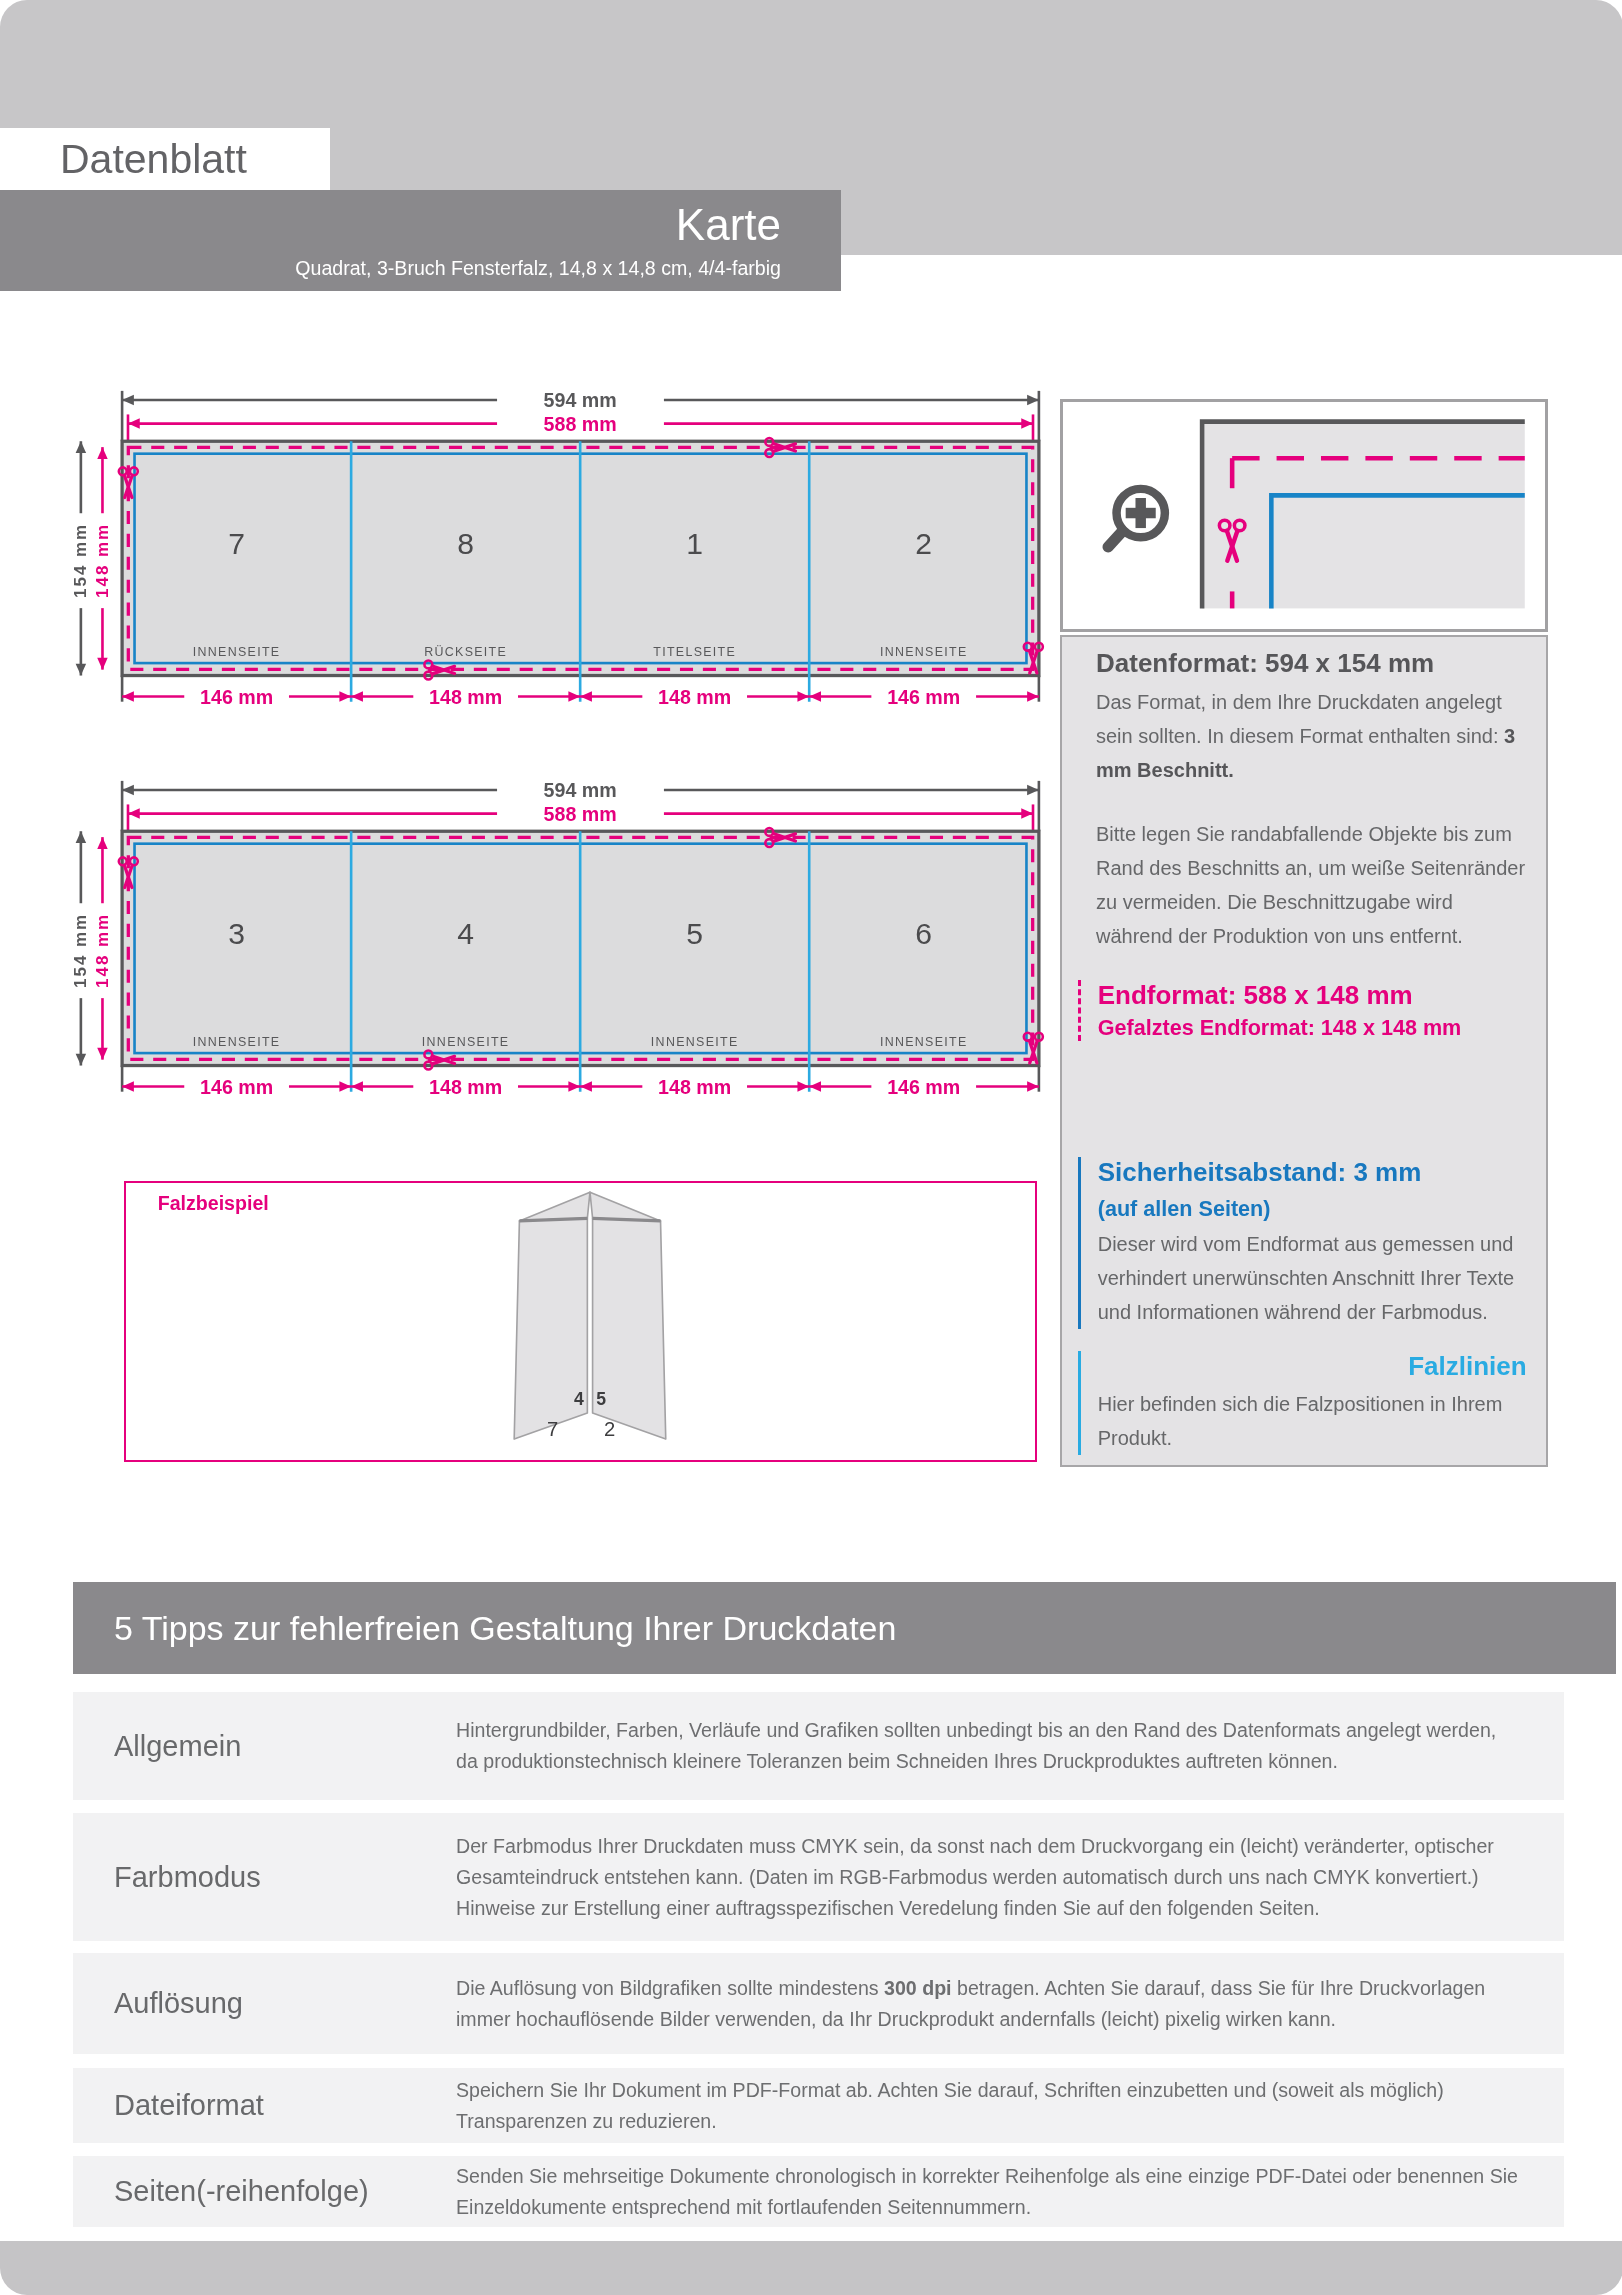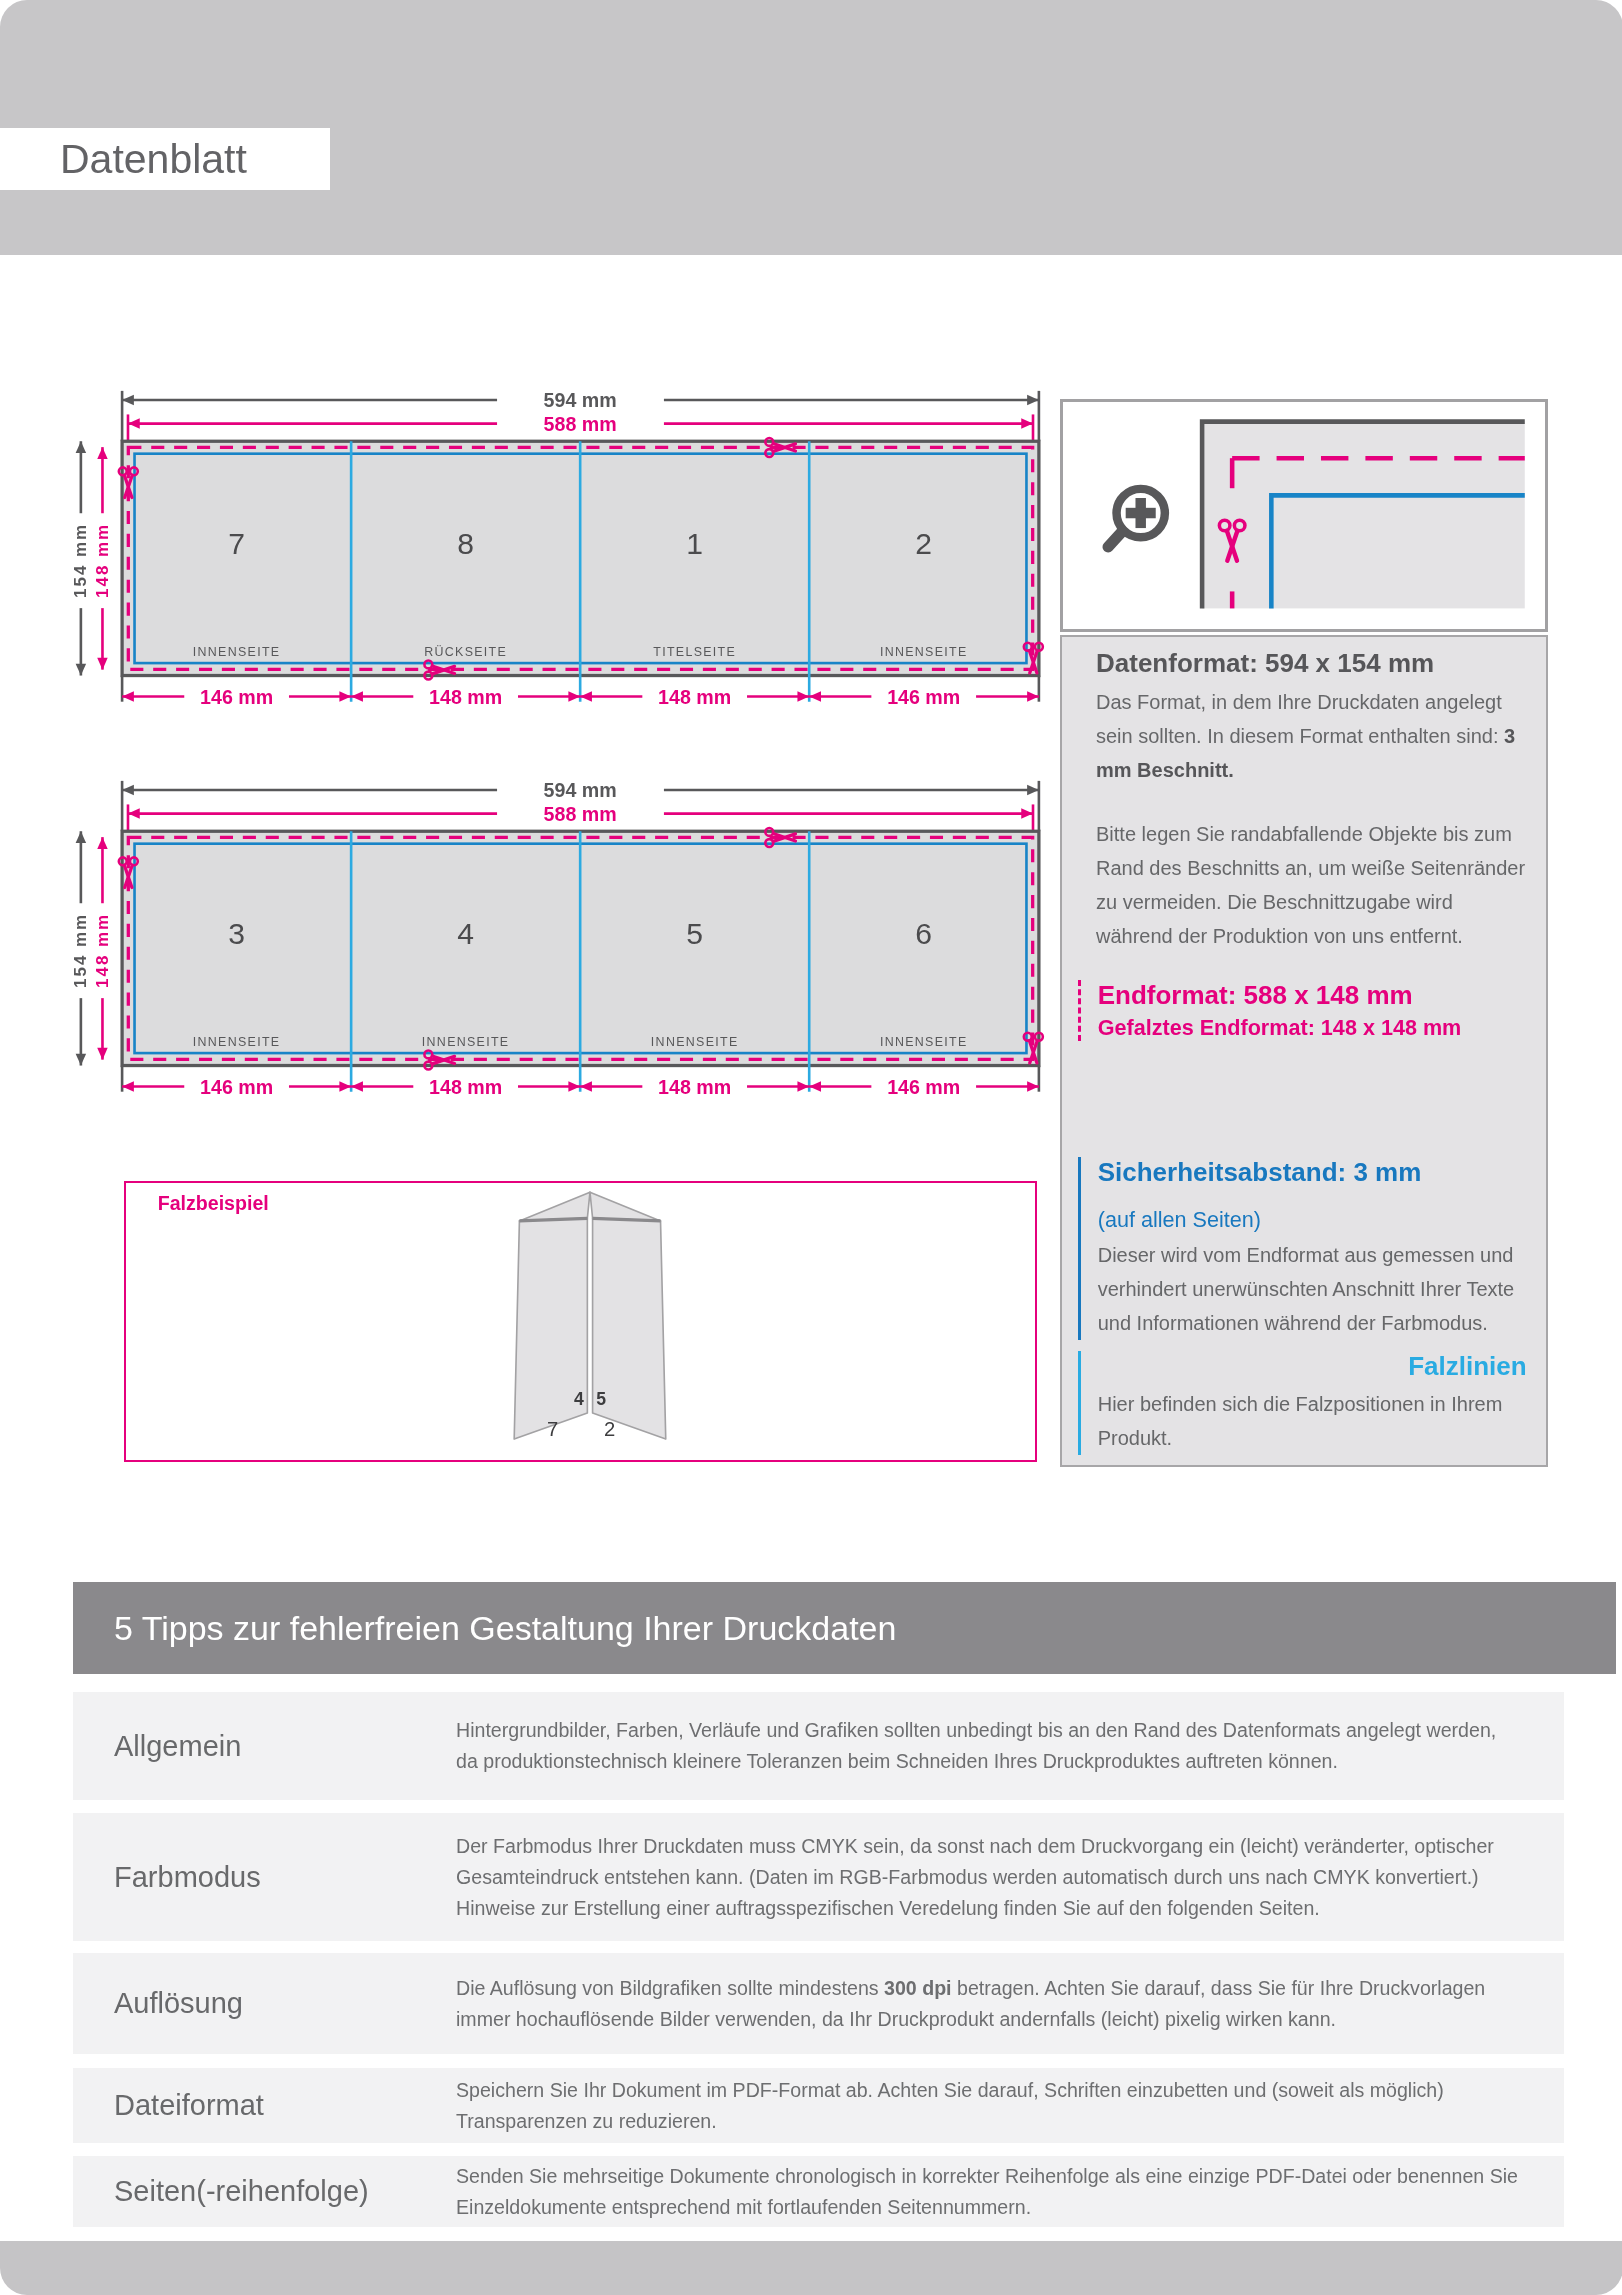--- a/index.html
+++ b/index.html
@@ -64,20 +64,24 @@
     </symbol>
   </defs>
 </svg>
 
 <div id="page">
 
   <div class="abs" id="header-bg"></div>
   <div class="abs" id="datenblatt-box">
     <div class="t">Datenblatt</div>
   </div>
+  <div class="abs" id="title-band">
+    <div class="product">Karte</div>
+    <div class="subtitle">Quadrat, 3-Bruch Fensterfalz, 14,8 x 14,8 cm, 4/4-farbig</div>
+  </div>
 
   <svg class="abs" style="left:65px;top:366px" width="995" height="373" viewBox="0 0 1520 570">
     <g stroke="#58585a" stroke-width="4">
       <line x1="87" y1="38" x2="87" y2="115"></line>
         <line x1="1488" y1="38" x2="1488" y2="115"></line>
       <line x1="87" y1="473" x2="87" y2="513"></line>
         <line x1="1488" y1="473" x2="1488" y2="513"></line>
     </g>
     <g>
       <line x1="87" y1="52" x2="660" y2="52" stroke="#58585a" stroke-width="4"></line>
@@ -299,21 +303,21 @@
       <div class="sp-p" style="margin-top:30px">Bitte legen Sie randabfallende Objekte bis zum Rand des Beschnitts an, um weiße Seitenränder zu vermeiden. Die Beschnittzugabe wird während der Produktion von uns entfernt.</div>
     </div>
 
     <div class="sp-block" style="left:15.7px;top:343px;width:429px;border-left:3.9px dashed #e5007d;padding-left:17px">
       <div class="sp-h c-mag">Endformat: 588 x 148 mm</div>
       <div class="sp-h2 c-mag" style="margin-top:3.9px">Gefalztes Endformat: 148 x 148 mm</div>
     </div>
 
     <div class="sp-block" style="left:15.7px;top:520px;width:429px;border-left:3.9px solid #1878bf;padding-left:17px">
       <div class="sp-h c-blue">Sicherheitsabstand: 3 mm</div>
-      <div class="sp-h2 c-blue" style="margin-top:19px;font-weight:normal">(auf allen Seiten)</div>
+      <div class="sp-h2 c-blue" style="margin-top:8px;font-weight:bold">(auf allen Seiten)</div>
       <div class="sp-p" style="margin-top:5.2px">Dieser wird vom Endformat aus gemessen und verhindert unerwünschten Anschnitt Ihrer Texte und Informationen während der Farbmodus.</div>
     </div>
 
     <div class="sp-block" style="left:15.7px;top:714px;width:429px;border-left:3.9px solid #29abe2;padding-left:17px">
       <div class="sp-h c-cyan">Falzlinien</div>
       <div class="sp-p" style="margin-top:5.2px">Hier befinden sich die Falzpositionen in Ihrem Produkt.</div>
     </div>
   </div>
 
   <div class="abs" id="tips-band">

